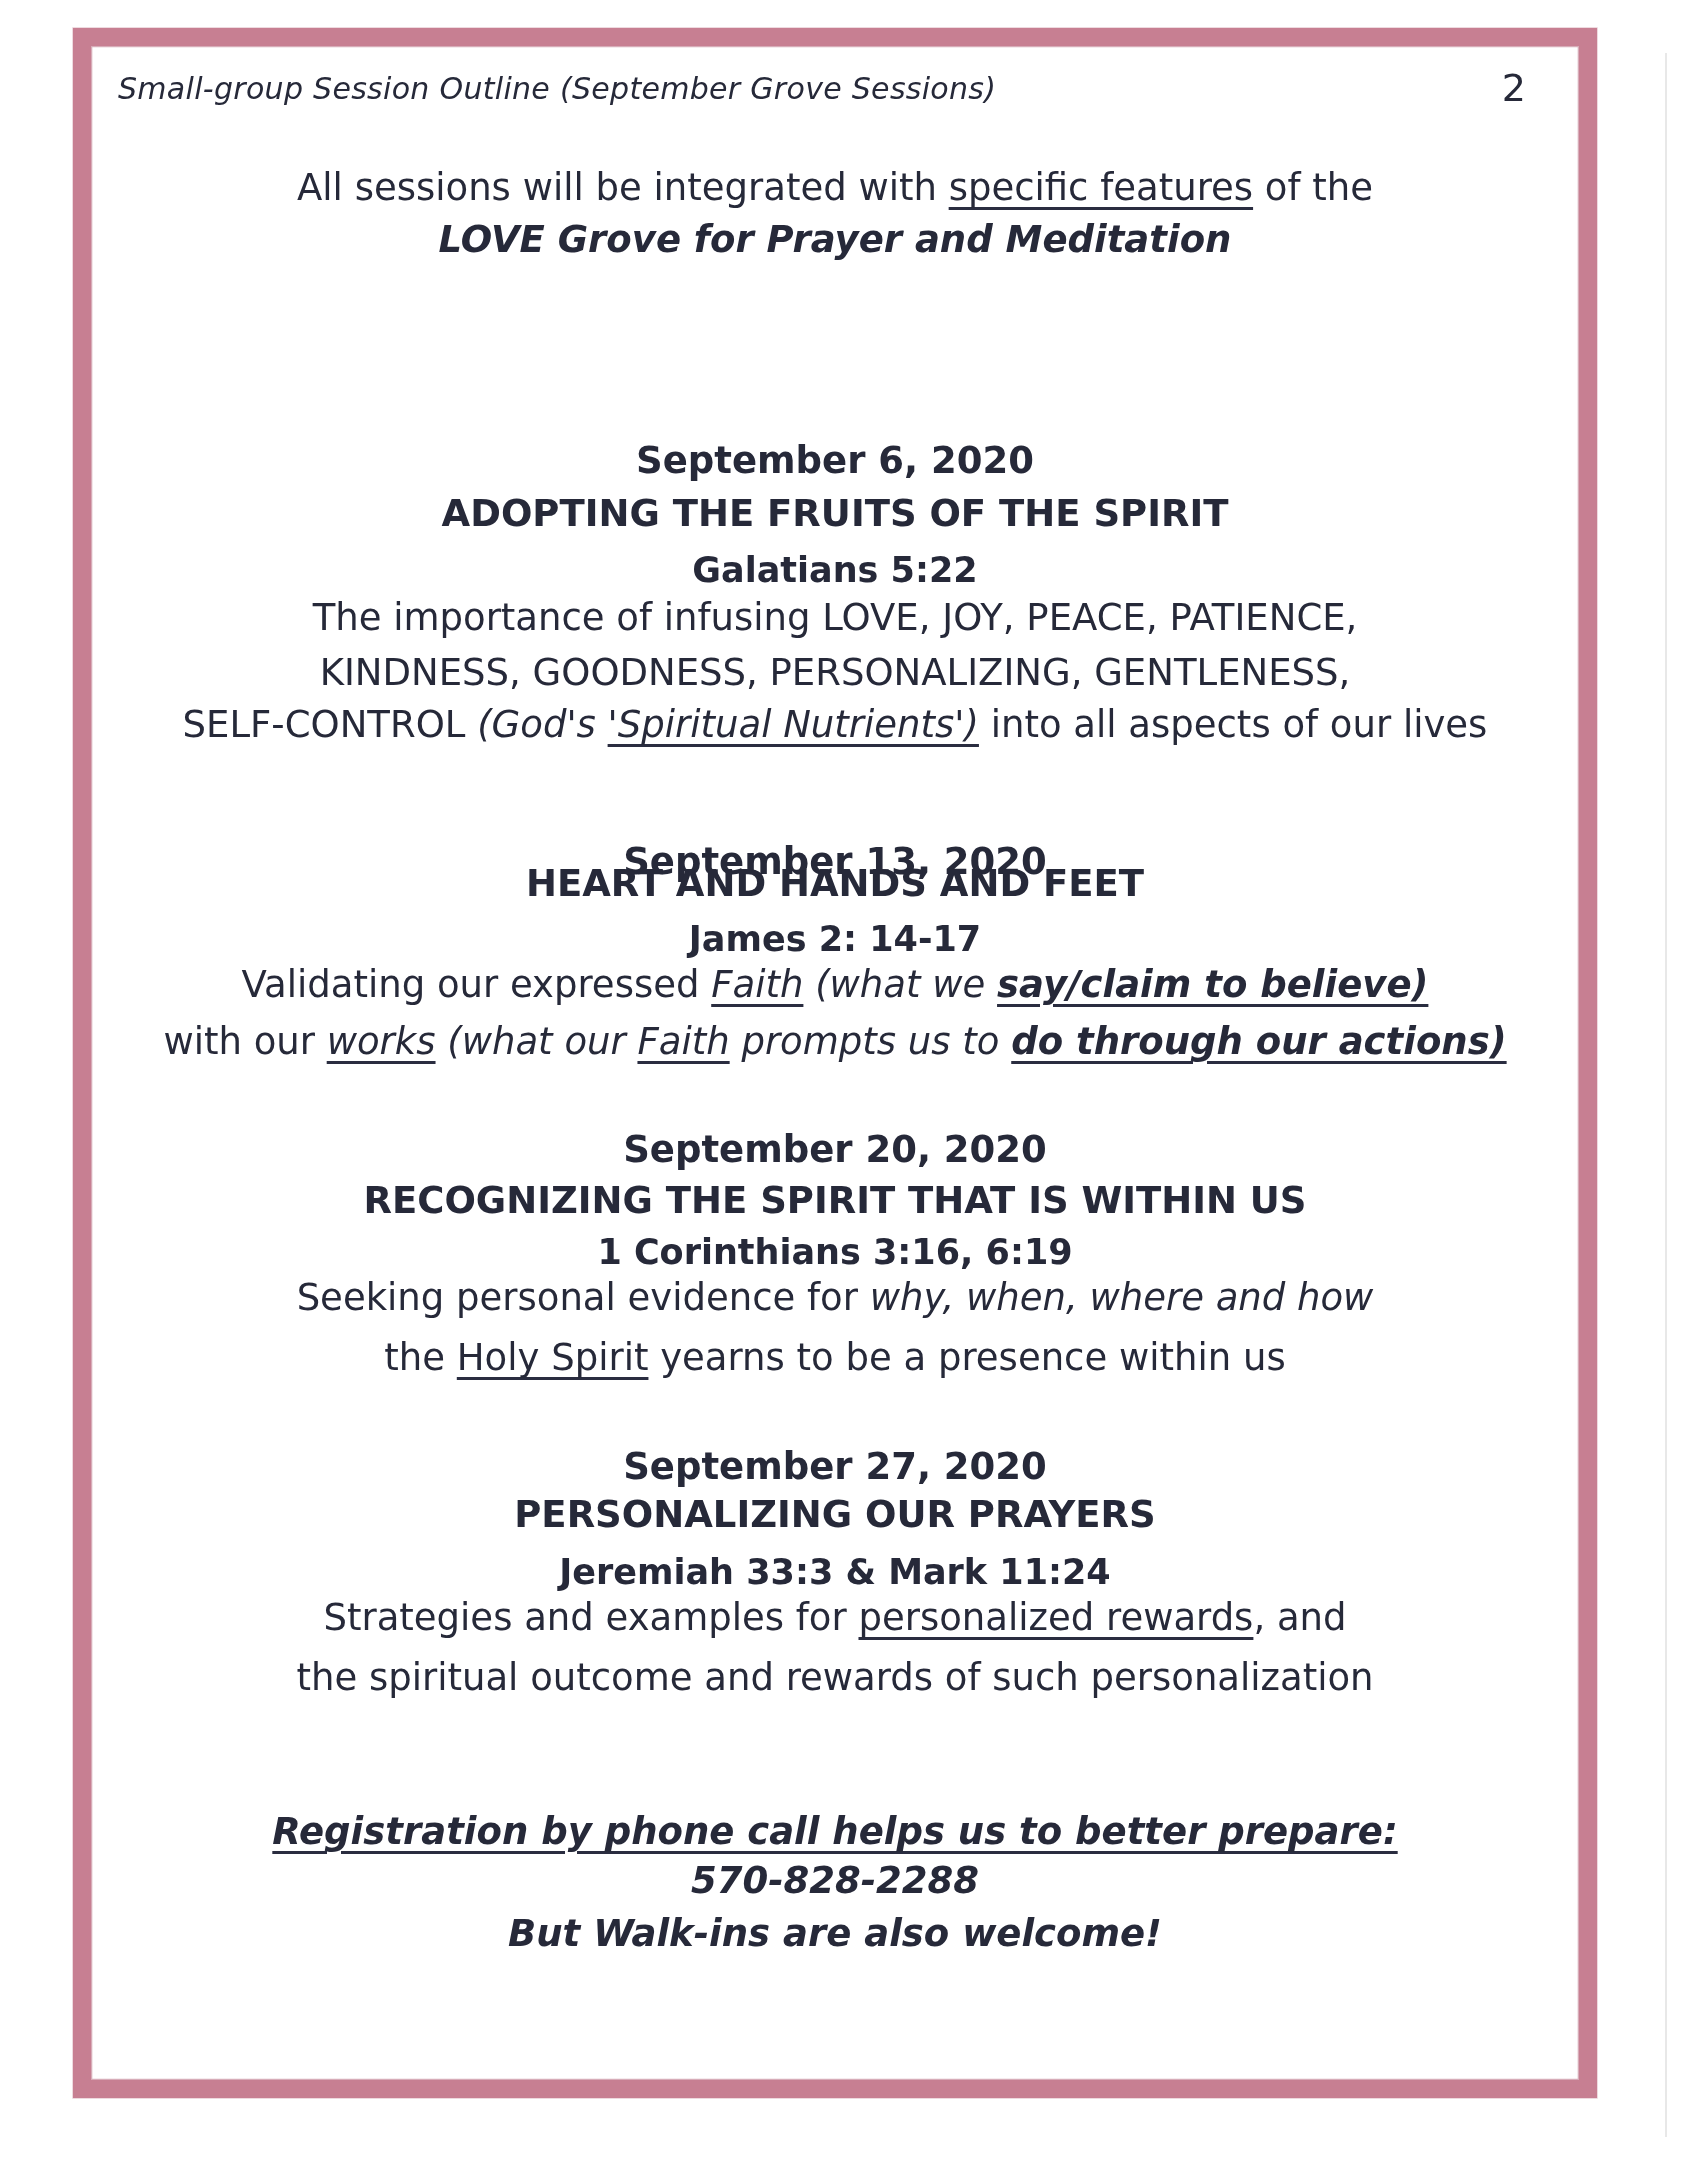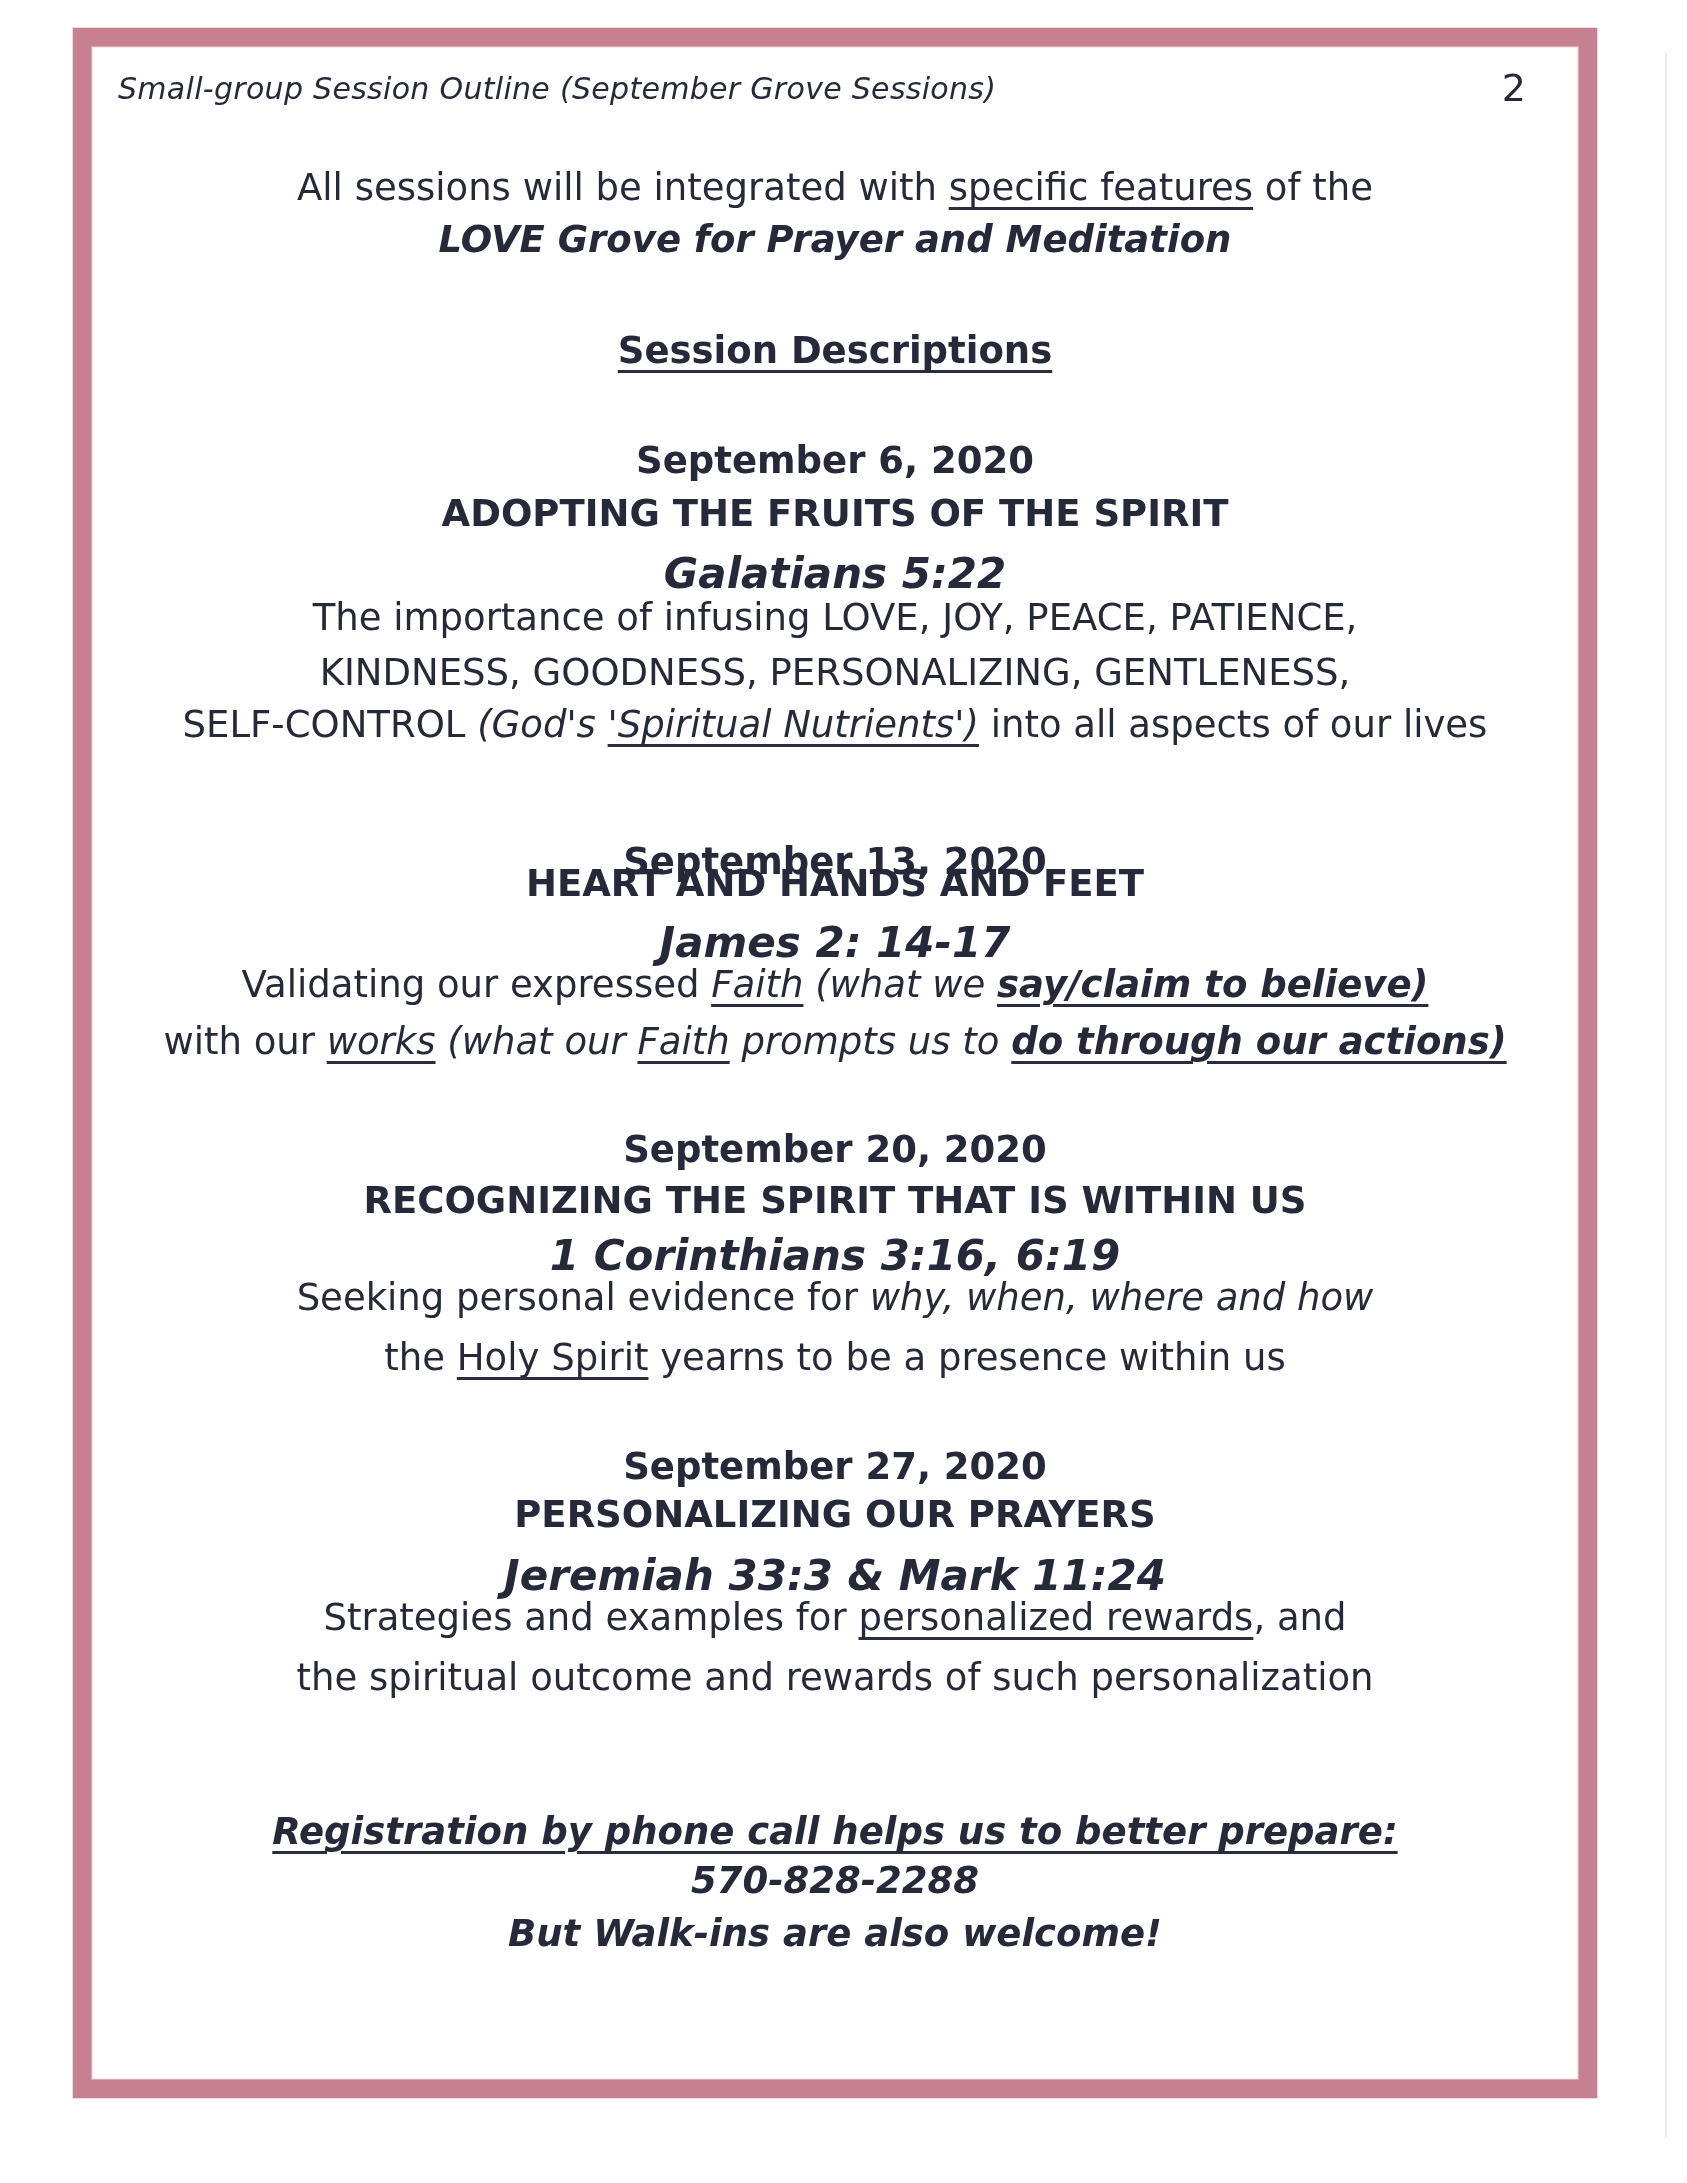--- a/index.html
+++ b/index.html
@@ -75,40 +75,38 @@
   .i { font-style: italic; }
   .u {
     text-decoration: underline;
     text-decoration-thickness: 2.6px;
     text-underline-offset: 6.6px;
     text-decoration-color: #2a2d40;
   }
   .date, .stitle { font-weight: bold; letter-spacing: 0px; }
   .scripture {
     font-weight: bold;
-    font-style: italic;
-    font-size: 42px;
+    font-size: 35px;
   }
   .reg { font-weight: bold; font-style: italic; }
 </style>
 </head>
 <body>
 
 <div id="scan">
   <div id="frame"></div>
   <div id="scan-edge"></div>
 
   <div id="content">
 
     <div class="line hdr" style="top:43px">Small-group Session Outline (September Grove Sessions)</div>
     <div class="pagenum">2</div>
 
     <div class="line" style="top:138px"><span>All sessions will be integrated with </span><span class="u">specific features</span><span> of the</span></div>
     <div class="line b i" style="top:190px">LOVE Grove for Prayer and Meditation</div>
-    <div class="line b u" style="top:301px">Session Descriptions</div>
 
     <div class="line date" style="top:411px">September 6, 2020</div>
     <div class="line stitle" style="top:464px">ADOPTING THE FRUITS OF THE SPIRIT</div>
     <div class="line scripture" style="top:521px">Galatians 5:22</div>
     <div class="line" style="top:568px"><span>The importance of infusing LOVE, JOY, PEACE, PATIENCE,</span></div>
     <div class="line" style="top:623px"><span>KINDNESS, GOODNESS, PERSONALIZING, GENTLENESS,</span></div>
     <div class="line" style="top:675px"><span>SELF-CONTROL </span><span class="i">(God's </span><span class="i u">'Spiritual Nutrients')</span><span> into all aspects of our lives</span></div>
 
     <div class="line date" style="top:812px">September 13, 2020</div>
     <div class="line stitle" style="top:834px">HEART AND HANDS AND FEET</div>

